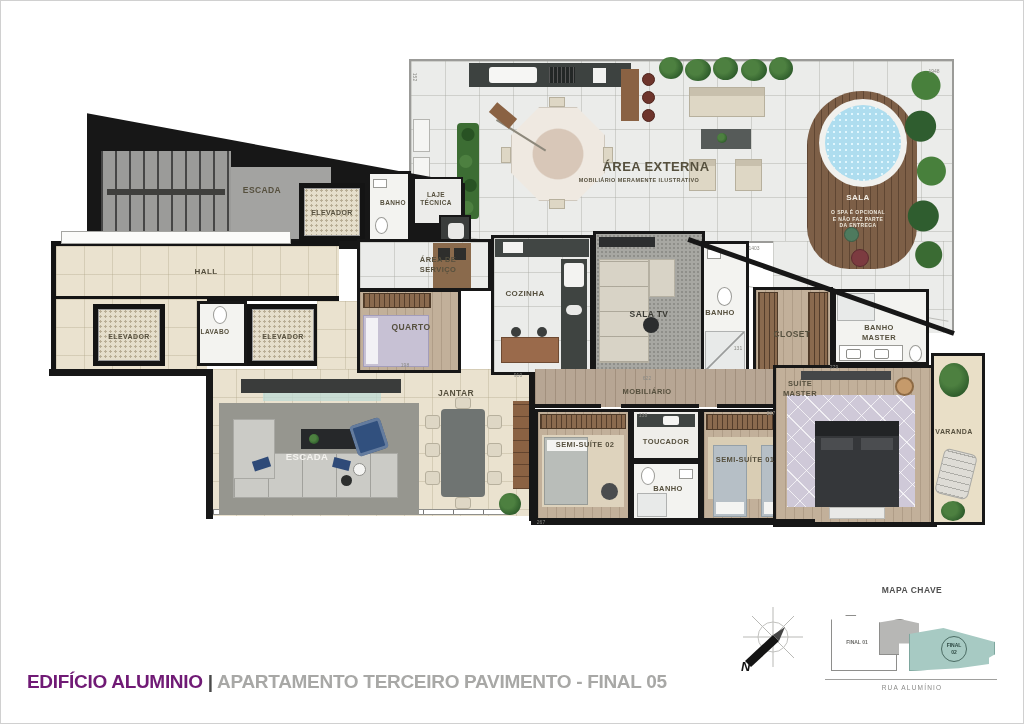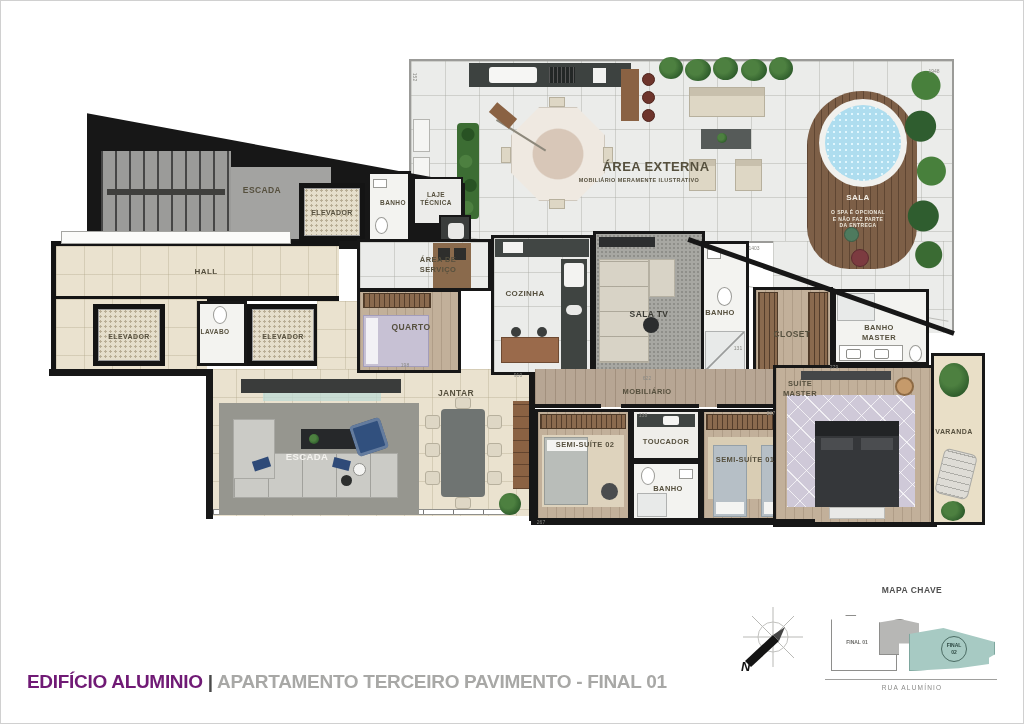--- a/index.html
+++ b/index.html
@@ -374,15 +374,15 @@
     <div class="r" style="left:118px;top:53px;width:26px;height:26px;border-radius:50%;border:1px solid #4c6c64;display:flex;align-items:center;justify-content:center;">
       <div style="width:20px;font-size:5px;font-weight:bold;color:#2f4a44;text-align:center;line-height:1.4;">FINAL 02</div>
     </div>
     <div class="r" style="left:2px;top:96px;width:172px;height:1px;background:#a0a09e;"></div>
     <div class="km-title" style="top:101px;font-size:6.5px;color:#8a8a88;letter-spacing:1.2px;font-weight:normal;">RUA ALUMÍNIO</div>
   </div>
 
   <div class="r" style="left:26px;top:670px;font-size:19px;font-weight:bold;letter-spacing:-0.3px;white-space:nowrap;">
     <span style="color:#701a75;">EDIFÍCIO ALUMINIO</span>
     <span style="color:#4a4a4a;">|</span>
-    <span style="color:#a8a8a6;">APARTAMENTO TERCEIRO PAVIMENTO - FINAL 01</span>
+    <span style="color:#a8a8a6;">APARTAMENTO TERCEIRO PAVIMENTO - FINAL 05</span>
   </div>
 </div>
 
 </body></html>

